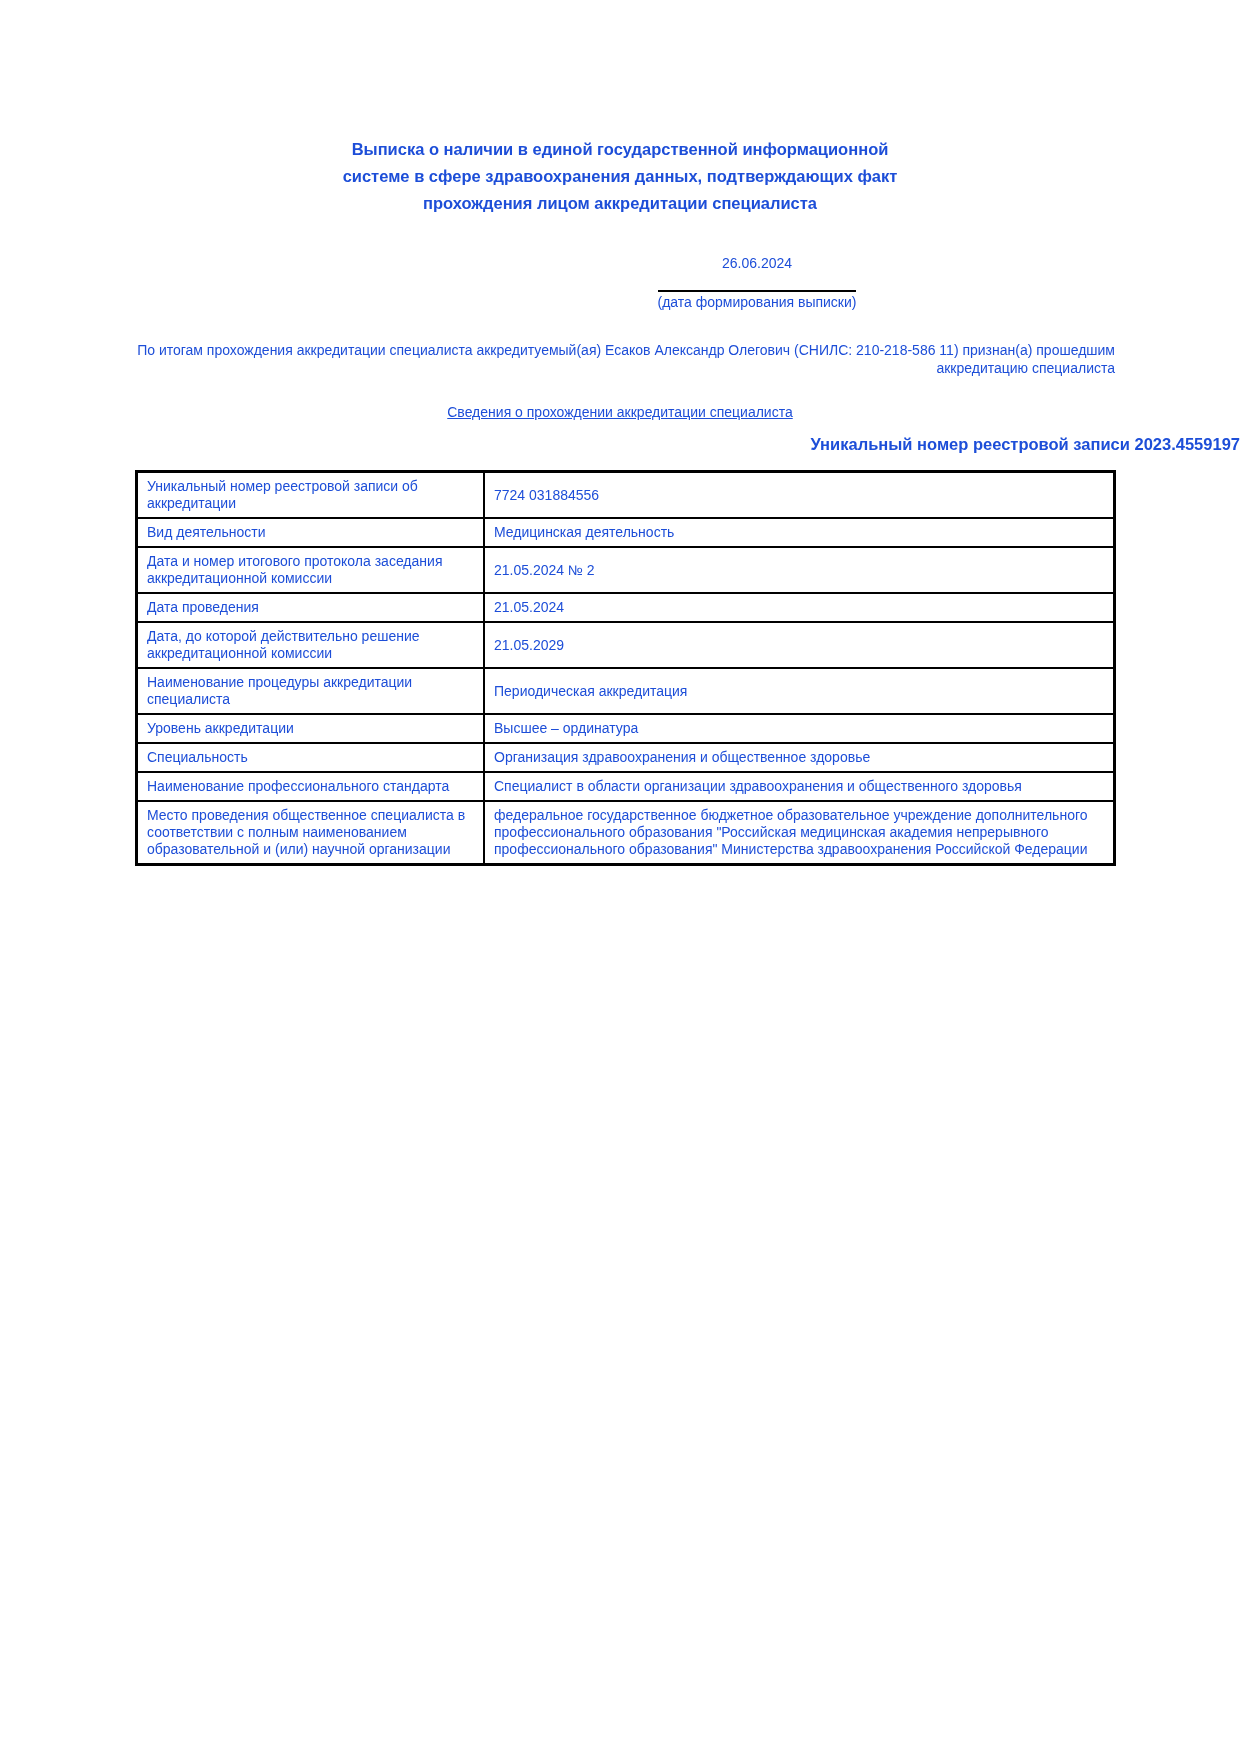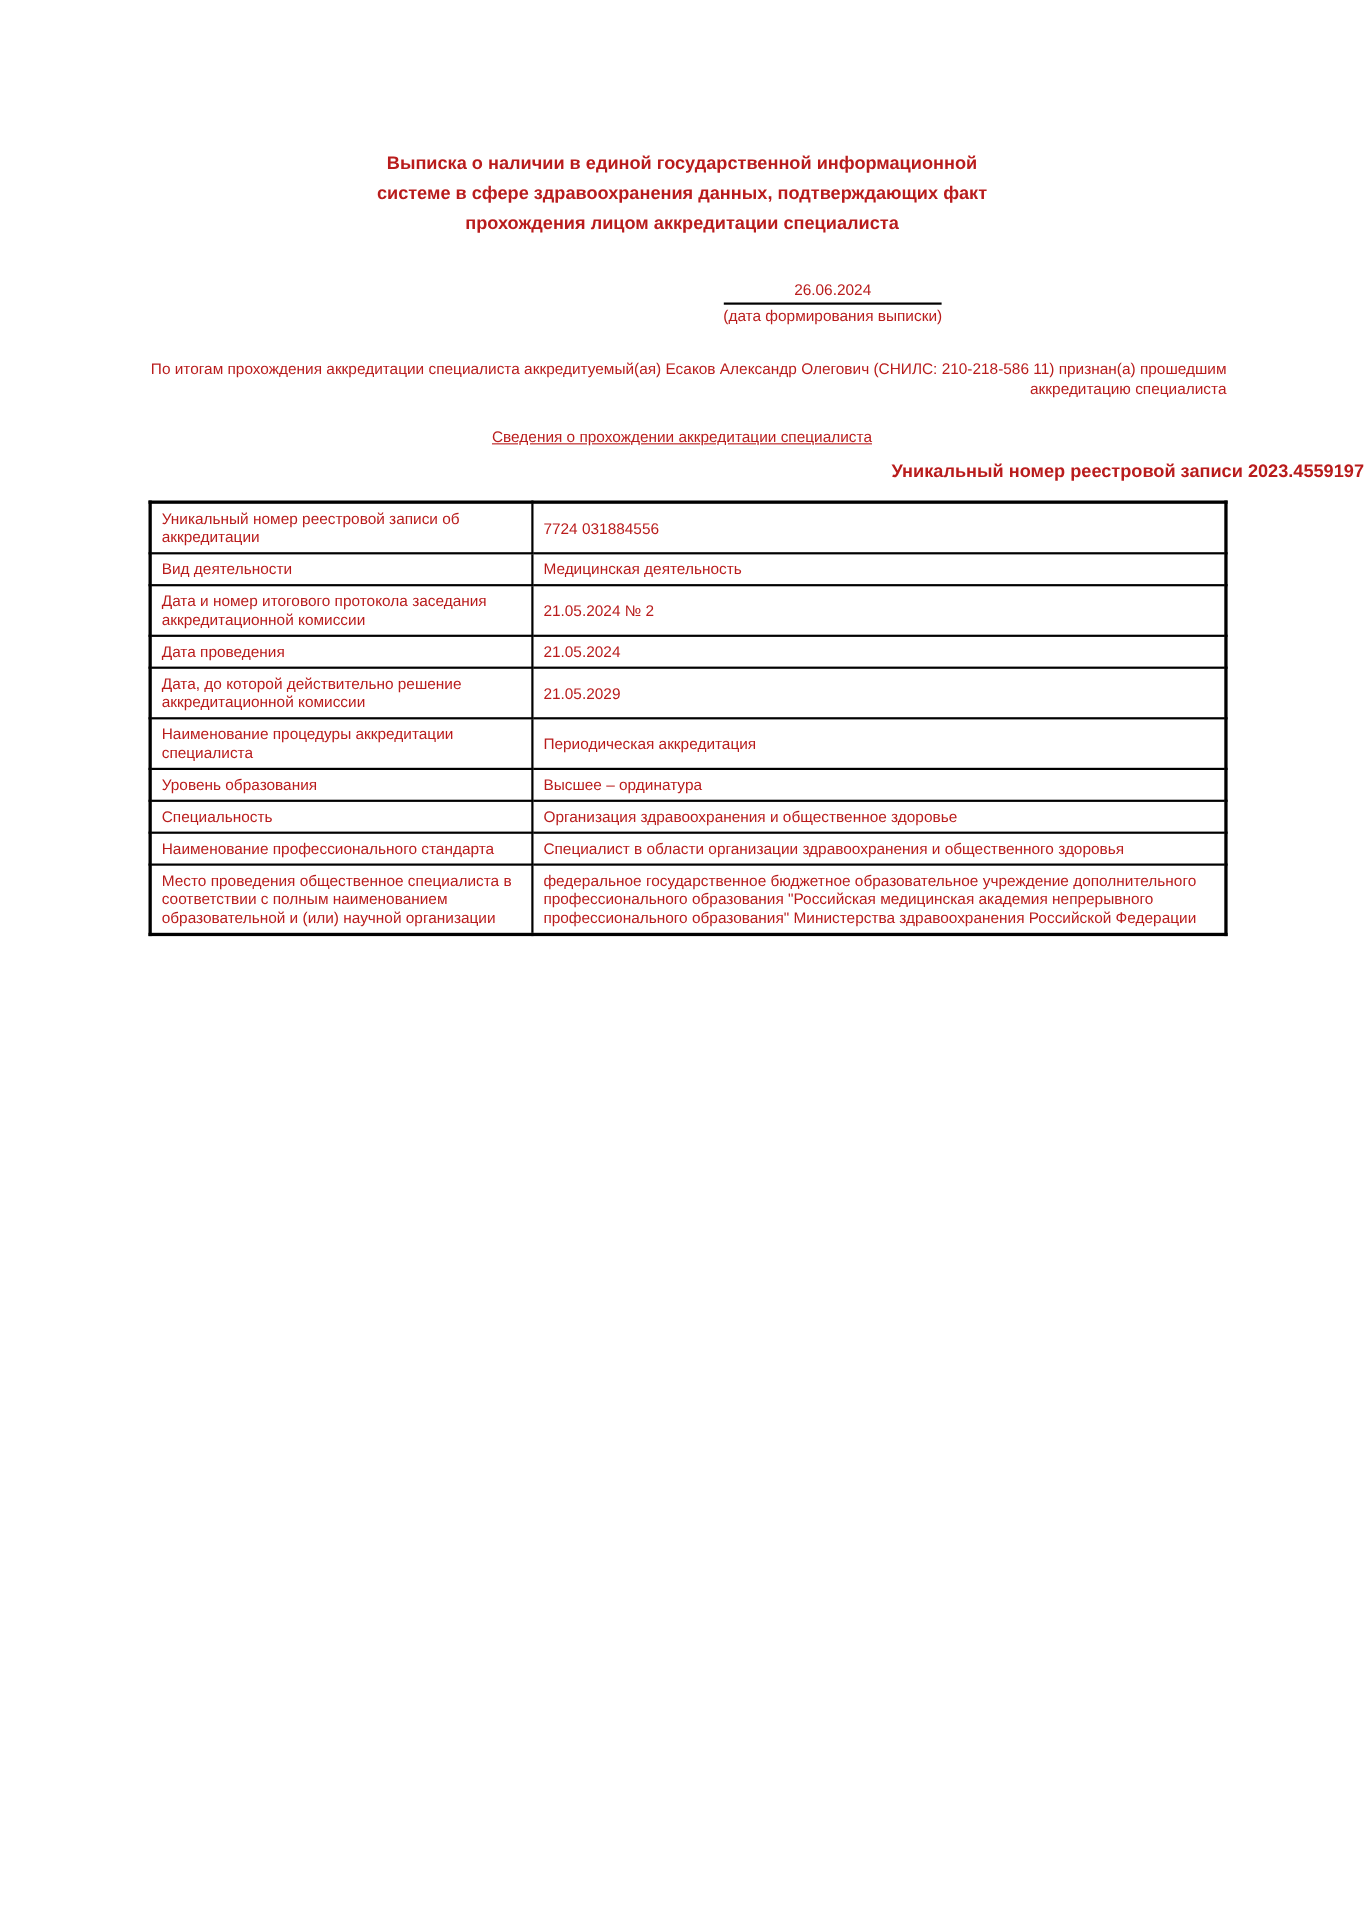--- a/index.html
+++ b/index.html
@@ -4,21 +4,21 @@
 <style>
   html, body {
     margin: 0;
     padding: 0;
     background: #ffffff;
   }
   .page {
     width: 1240px;
     height: 1755px;
     background: #ffffff;
-    color: #b91c1c;
+    color: #1d4ed8;
     font-family: "Liberation Sans", sans-serif;
     position: relative;
     overflow: hidden;
     box-sizing: border-box;
   }
   .doc-title {
     padding-top: 136px;
     text-align: center;
     font-weight: bold;
     font-size: 16.5px;
@@ -29,21 +29,21 @@
     width: 230px;
     margin: 38px 368px 0 auto;
     text-align: center;
     font-size: 14px;
     line-height: 17px;
   }
   .date-value {
     display: inline-block;
     min-width: 198px;
     border-bottom: 2px solid #000;
-    padding-bottom: 3px;
+    padding-bottom: 18px;
   }
   .date-caption {
     display: block;
     margin-top: 2px;
   }
   .intro {
     margin: 30px auto 0;
     width: 990px;
     text-align: right;
     font-size: 14px;
@@ -125,21 +125,21 @@
         </tr>
         <tr>
           <td class="label-cell">Дата, до которой действительно решение аккредитационной комиссии</td>
           <td class="value-cell">21.05.2029</td>
         </tr>
         <tr>
           <td class="label-cell">Наименование процедуры аккредитации специалиста</td>
           <td class="value-cell">Периодическая аккредитация</td>
         </tr>
         <tr>
-          <td class="label-cell">Уровень образования</td>
+          <td class="label-cell">Уровень аккредитации</td>
           <td class="value-cell">Высшее – ординатура</td>
         </tr>
         <tr>
           <td class="label-cell">Специальность</td>
           <td class="value-cell">Организация здравоохранения и общественное здоровье</td>
         </tr>
         <tr>
           <td class="label-cell">Наименование профессионального стандарта</td>
           <td class="value-cell">Специалист в области организации здравоохранения и общественного здоровья</td>
         </tr>

